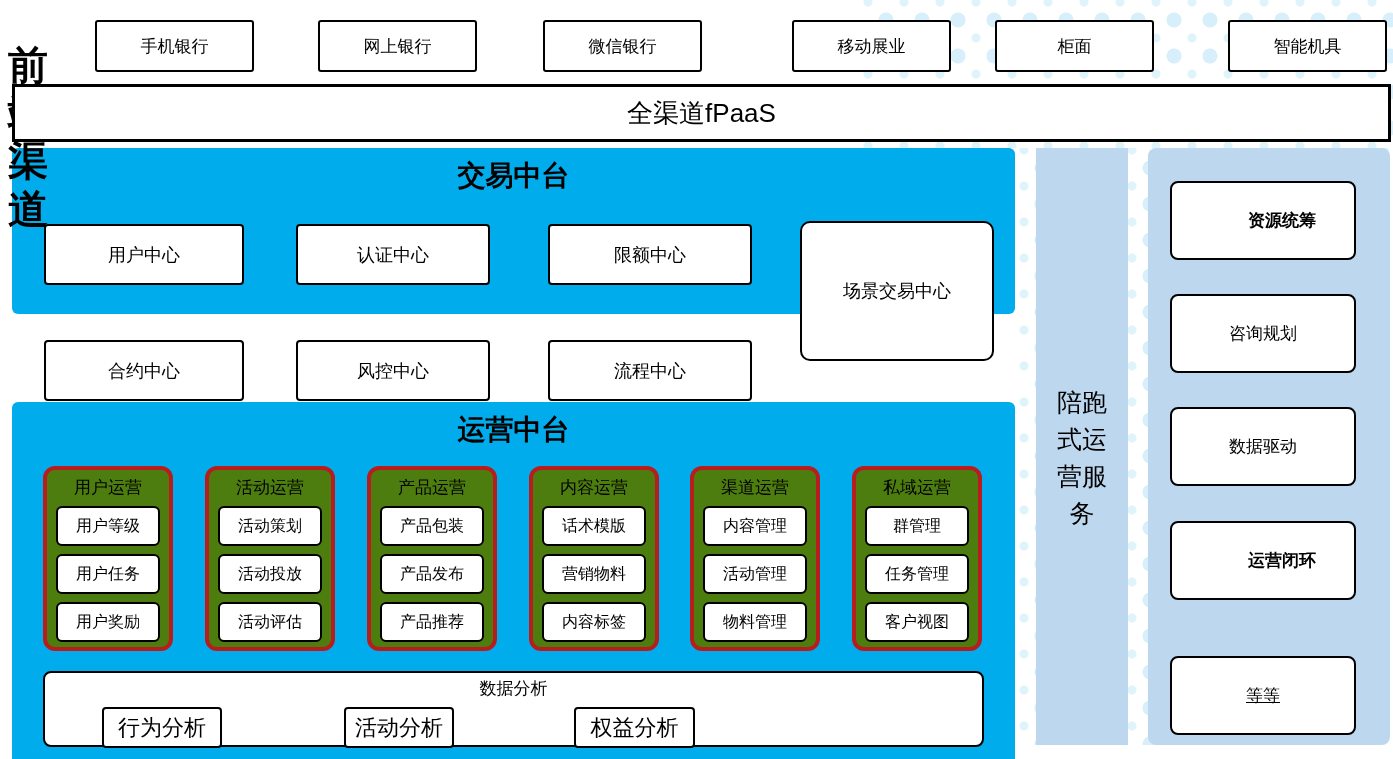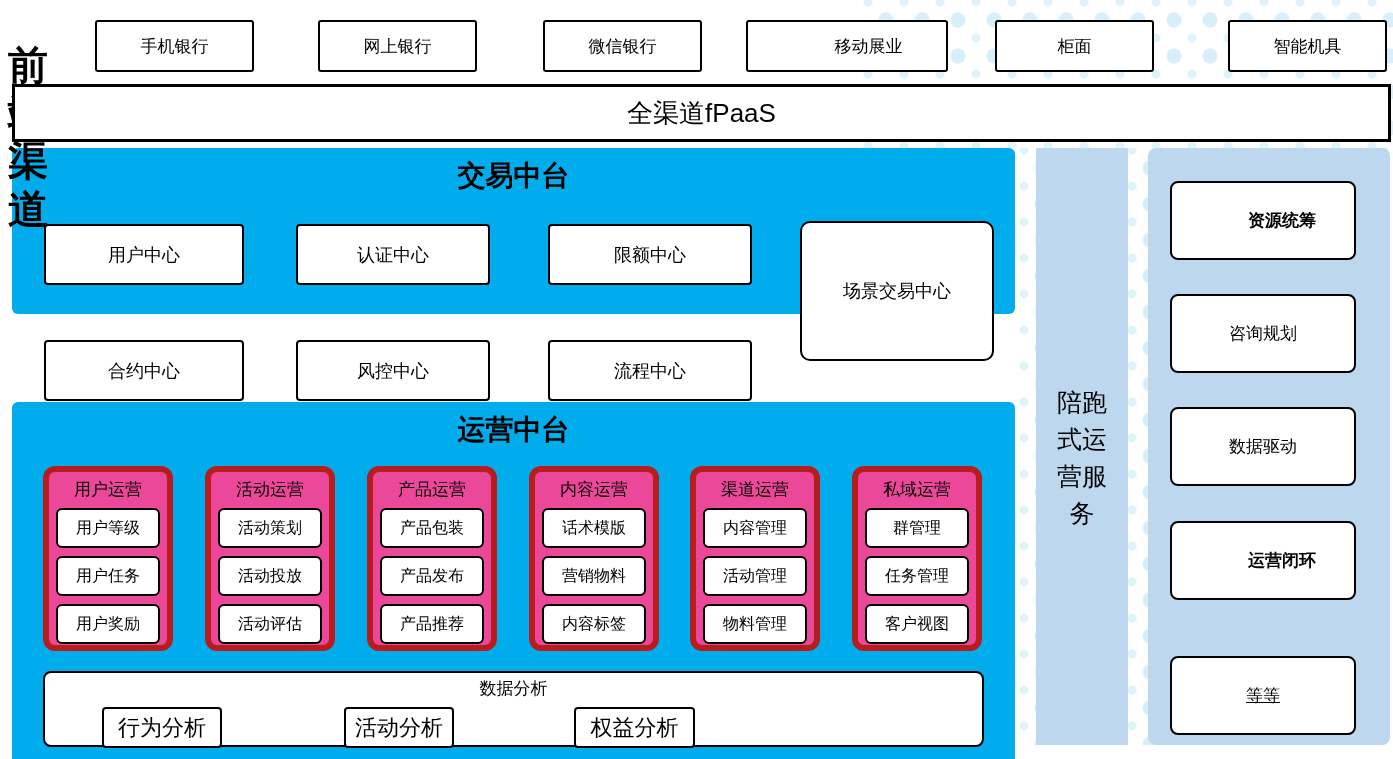--- a/index.html
+++ b/index.html
@@ -49,22 +49,22 @@
     display:flex;align-items:center;justify-content:center;font-size:18px;
   }
   .tbox.r1{top:76px;}
   .tbox.r2{top:151px;margin-top:41px;}
   .tbox.c1{left:32px;width:196px;}
   .tbox.c2{left:284px;width:190px;}
   .tbox.c3{left:536px;width:200px;}
   .tbox.tall{left:788px;top:73px;width:190px;height:136px;border-radius:10px;}
 
   .opcol{
-    position:absolute;top:64px;width:130px;height:185px;background:#ec4899;
-    border:6px solid #b91c1c;border-radius:12px;box-sizing:border-box;
+    position:absolute;top:64px;width:130px;height:185px;background:#4d7c0f;
+    border:4px solid #b91c1c;border-radius:12px;box-sizing:border-box;
     display:flex;flex-direction:column;align-items:center;
   }
   .opcol-title{margin-top:6px;font-size:17px;}
   .sbox{
     width:104px;height:40px;margin-top:8px;background:#fff;border:2px solid #000;border-radius:6px;
     box-sizing:border-box;display:flex;align-items:center;justify-content:center;font-size:16px;
   }
   .sbox.first{margin-top:7px;}
 
   .analysis{
@@ -92,21 +92,21 @@
     position:absolute;left:1148px;top:148px;width:242px;height:597px;background:#bdd7ee;
     border-radius:8px;z-index:1;
   }
   .rbox{
     position:absolute;left:22px;width:186px;height:79px;background:#fff;
     border:2px solid #000;border-radius:8px;box-sizing:border-box;
     display:flex;align-items:center;justify-content:center;font-size:17px;
   }
   .rbox.bold{font-weight:700;padding-left:38px;}
   .rb1{top:33px;} .rb2{top:146px;} .rb3{top:259px;} .rb4{top:373px;} .rb5{top:508px;text-decoration:underline;}
-  .cb1{left:95px;} .cb2{left:318px;} .cb3{left:543px;} .cb4{left:746px;padding-left:43px;} .cb5{left:995px;} .cb6{left:1228px;}
+  .cb1{left:95px;} .cb2{left:318px;} .cb3{left:543px;} .cb4{left:792px;} .cb5{left:995px;} .cb6{left:1228px;}
 </style>
 </head>
 <body>
 
 <div class="canvas">
 
   <div class="dots dots-top"></div>
   <div class="dots dots-right"></div>
 
   <div class="front-label">前端渠道</div>

